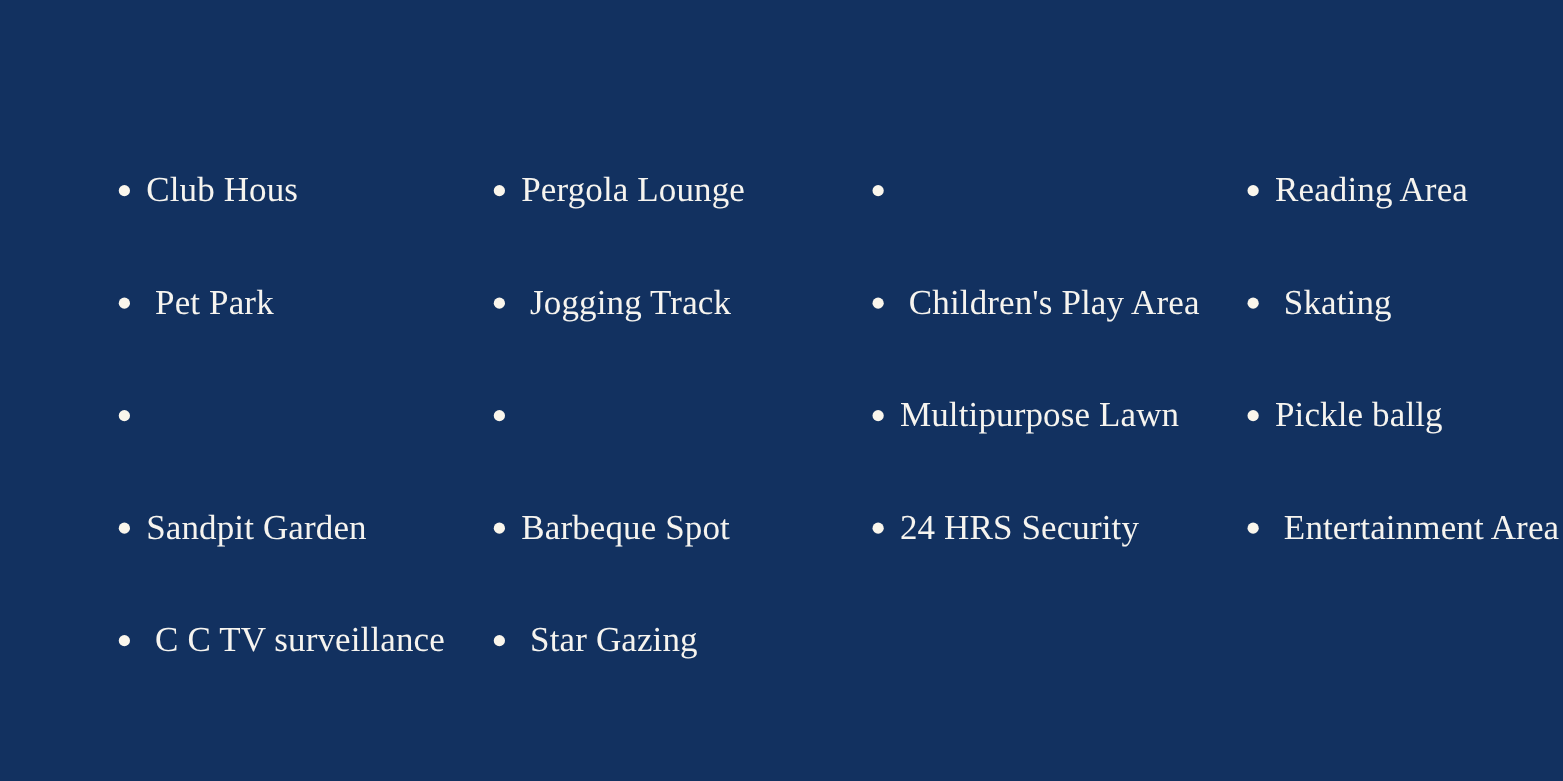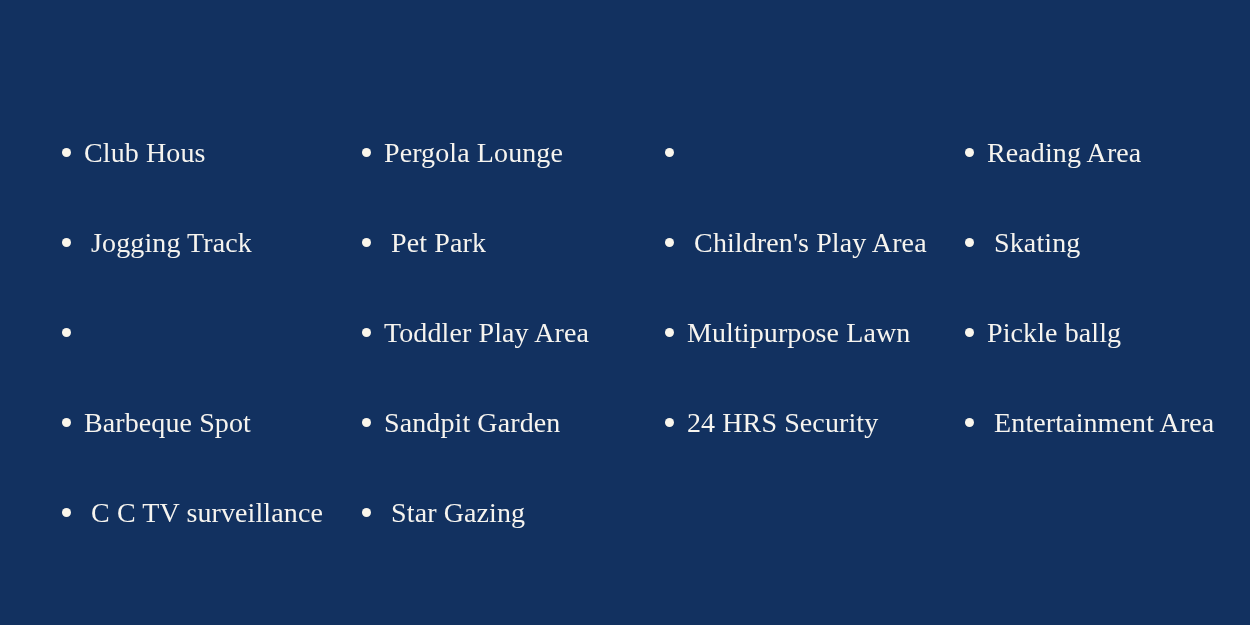--- a/index.html
+++ b/index.html
@@ -20,21 +20,21 @@
     height: 625px;
     background: #123160;
     box-sizing: border-box;
     padding: 108px 0 0 0;
   }
 
   .amenities-grid {
     display: grid;
     grid-template-columns: 300px 303px 300px 272px;
     grid-auto-rows: 90px;
-    padding-left: 62px;
+    padding-left: 95px;
     box-sizing: border-box;
   }
 
   .amenity-item {
     display: flex;
     align-items: center;
     gap: 0;
     height: 90px;
     line-height: 1;
     white-space: nowrap;
@@ -76,58 +76,57 @@
     <div class="amenity-item">
       <span class="amenity-bullet"></span>
     </div>
     <div class="amenity-item">
       <span class="amenity-bullet"></span>
       <span class="amenity-label">Reading Area</span>
     </div>
 
     <div class="amenity-item">
       <span class="amenity-bullet"></span>
-      <span class="amenity-label"> Jogging Track</span>
+      <span class="amenity-label"> Pet Park</span>
     </div>
     <div class="amenity-item">
       <span class="amenity-bullet"></span>
-      <span class="amenity-label"> Pet Park</span>
+      <span class="amenity-label"> Jogging Track</span>
     </div>
     <div class="amenity-item">
       <span class="amenity-bullet"></span>
       <span class="amenity-label"> Children's Play Area</span>
     </div>
     <div class="amenity-item">
       <span class="amenity-bullet"></span>
       <span class="amenity-label"> Skating</span>
     </div>
 
     <div class="amenity-item">
       <span class="amenity-bullet"></span>
     </div>
     <div class="amenity-item">
       <span class="amenity-bullet"></span>
-      <span class="amenity-label">Toddler Play Area</span>
     </div>
     <div class="amenity-item">
       <span class="amenity-bullet"></span>
       <span class="amenity-label">Multipurpose Lawn</span>
     </div>
     <div class="amenity-item">
       <span class="amenity-bullet"></span>
       <span class="amenity-label">Pickle ballg</span>
     </div>
 
     <div class="amenity-item">
       <span class="amenity-bullet"></span>
-      <span class="amenity-label">Barbeque Spot</span>
+      <span class="amenity-label">Sandpit Garden</span>
     </div>
     <div class="amenity-item">
       <span class="amenity-bullet"></span>
-      <span class="amenity-label">Sandpit Garden</span>
+      <span class="amenity-label">Barbeque Spot</span>
     </div>
     <div class="amenity-item">
       <span class="amenity-bullet"></span>
       <span class="amenity-label">24 HRS Security</span>
     </div>
 
     <div class="amenity-item">
       <span class="amenity-bullet"></span>
       <span class="amenity-label"> Entertainment Area</span>
     </div>

